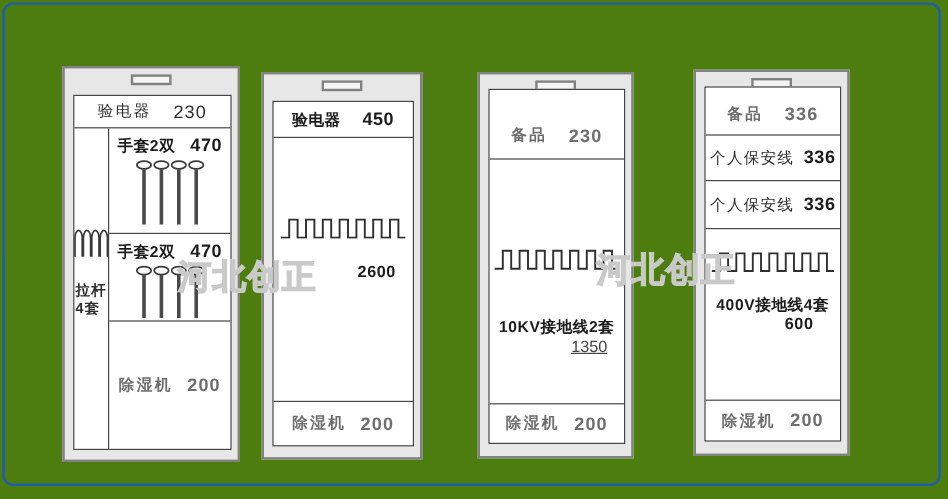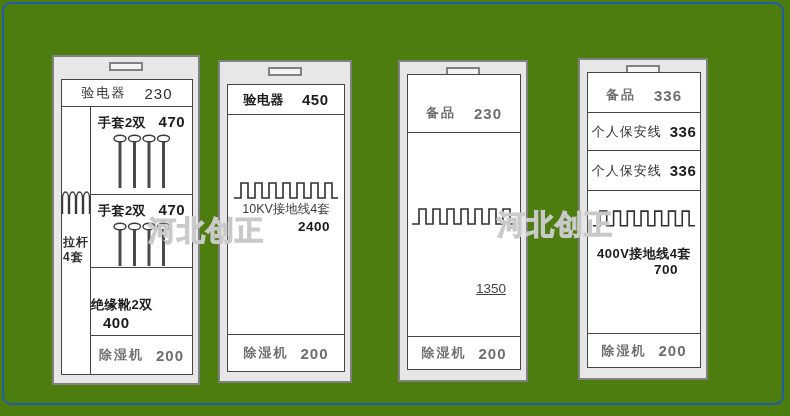--- a/index.html
+++ b/index.html
@@ -131,26 +131,20 @@
                 </g>
                 <g stroke="#4a4a4a" stroke-width="3">
                   <line x1="9" y1="8" x2="9" y2="44"></line>
                     <line x1="23.5" y1="8" x2="23.5" y2="44"></line>
                   <line x1="38" y1="8" x2="38" y2="44"></line>
                     <line x1="52.5" y1="8" x2="52.5" y2="44"></line>
                 </g>
               </svg>
             </span>
           </div>
-          <div class="c1-row" style="height:68px;justify-content:center;">
-            <div style="margin-top:24px;">
-              <span class="lbl bold">绝缘靴2双</span>
-              <span class="val bold gap12">400</span>
-            </div>
-          </div>
           <div class="row" style="flex:1;">
             <span class="lbl light">除湿机</span>
             <span class="val light gap12">200</span>
           </div>
         </div>
       </div>
     </div>
   </div>
 
   <div class="cabinet" id="cab2">
@@ -159,22 +153,21 @@
       <div class="row hdr" style="height:30px;">
         <span class="lbl bold">验电器</span>
         <span class="val bold gap18">450</span>
       </div>
       <div class="mid">
         <span class="rail" style="top:64px;">
           <svg width="104" height="20" viewBox="0 0 104 20">
             <path d="M0,19 H7 V4 H14 V19 H21 V4 H28 V19 H35 V4 H42 V19 H49 V4 H56 V19 H63 V4 H70 V19 H77 V4 H84 V19 H91 V4 H98 V19 H104" fill="none" stroke="#2f2f2f" stroke-width="1.6"></path>
           </svg>
         </span>
-        <div class="mid-label" style="top:86px;color:#3c3c3c;">10KV接地线4套</div>
-        <div class="mid-value bold" style="top:104px;">2400</div>
+        <div class="mid-value bold" style="top:104px;">2600</div>
       </div>
       <div class="row bottom-row" style="height:37px;">
         <span class="lbl light">除湿机</span>
         <span class="val light gap12">200</span>
       </div>
     </div>
   </div>
 
   <div class="cabinet" id="cab3">
     <div class="handle"></div>
@@ -182,20 +175,21 @@
       <div class="row hdr" style="height:58px;align-items:flex-end;padding-bottom:10px;">
         <span class="lbl light">备品</span>
         <span class="val light gap18">230</span>
       </div>
       <div class="mid">
         <span class="rail" style="top:72px;">
           <svg width="104" height="20" viewBox="0 0 104 20">
             <path d="M0,19 H7 V4 H14 V19 H21 V4 H28 V19 H35 V4 H42 V19 H49 V4 H56 V19 H63 V4 H70 V19 H77 V4 H84 V19 H91 V4 H98 V19 H104" fill="none" stroke="#2f2f2f" stroke-width="1.6"></path>
           </svg>
         </span>
+        <div class="mid-label bold" style="top:131px;font-size:13px;">10KV接地线2套</div>
         <div class="mid-value" style="top:148px;color:#444;text-decoration:underline;">1350</div>
       </div>
       <div class="row bottom-row" style="height:33px;">
         <span class="lbl light">除湿机</span>
         <span class="val light gap12">200</span>
       </div>
     </div>
   </div>
 
   <div class="cabinet" id="cab4">
@@ -213,21 +207,21 @@
         <span class="lbl" style="letter-spacing:1px;">个人保安线</span>
         <span class="val bold gap8">336</span>
       </div>
       <div class="mid">
         <span class="rail" style="top:16px;">
           <svg width="102" height="20" viewBox="0 0 104 20">
             <path d="M0,19 H7 V4 H14 V19 H21 V4 H28 V19 H35 V4 H42 V19 H49 V4 H56 V19 H63 V4 H70 V19 H77 V4 H84 V19 H91 V4 H98 V19 H104" fill="none" stroke="#2f2f2f" stroke-width="1.6"></path>
           </svg>
         </span>
         <div class="mid-label bold" style="top:54px;font-size:13px;">400V接地线4套</div>
-        <div class="mid-value bold" style="top:71px;right:22px;">700</div>
+        <div class="mid-value bold" style="top:71px;right:22px;">600</div>
       </div>
       <div class="row bottom-row" style="height:34px;">
         <span class="lbl light">除湿机</span>
         <span class="val light gap12">200</span>
       </div>
     </div>
   </div>
 
   <div class="watermark" id="wm1">河北创正</div>
   <div class="watermark" id="wm2">河北创正</div>

